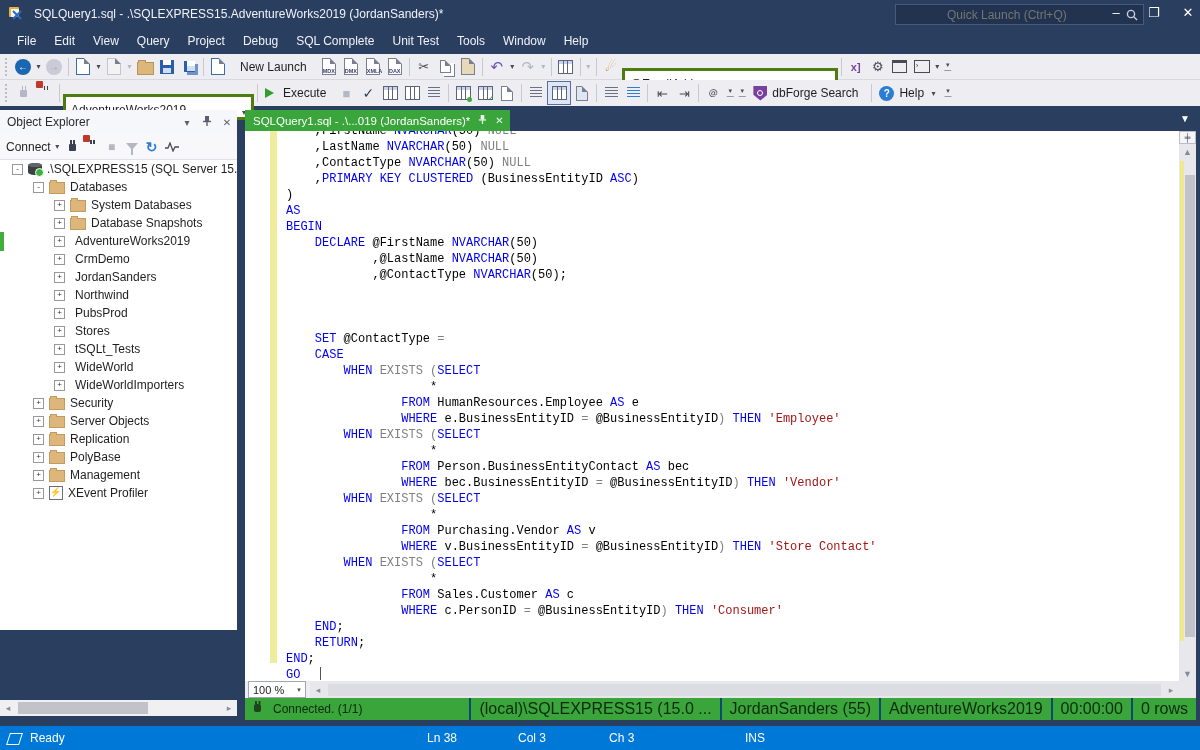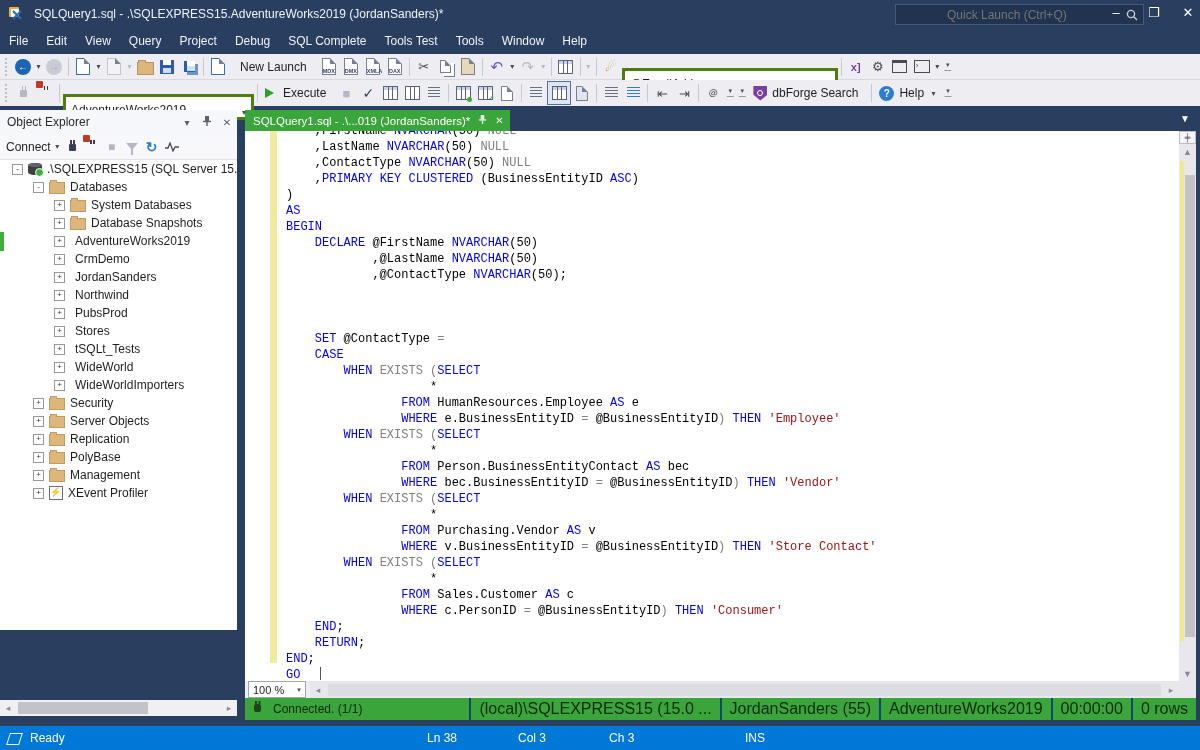--- a/index.html
+++ b/index.html
@@ -12,21 +12,21 @@
   .abs{position:absolute;}
 
   
   #titlebar{left:0;top:0;width:1200px;height:28px;background:#2a3e60;color:#fff;}
   #app-icon{left:8px;top:6px;width:16px;height:16px;}
   #title-text{left:34px;top:0;height:28px;line-height:28px;font-size:12px;color:#f0f3f8;white-space:nowrap;}
   #quick-launch{left:895px;top:4px;width:200px;height:19px;background:#223350;border:1px solid #46597f;display:flex;align-items:center;padding-left:47px;}
   #quick-launch input{flex:1;background:transparent;border:none;outline:none;color:#c5cdda;font-size:12px;font-family:"Liberation Sans",sans-serif;padding:0 4px;}
   .win-btn{top:0;width:32px;height:26px;color:#fff;text-align:center;line-height:26px;font-size:13px;}
   
-  #menubar{left:0;top:28px;width:1200px;height:26px;background:#2a3e60;color:#fff;display:flex;align-items:center;box-sizing:border-box;}
+  #menubar{left:0;top:28px;width:1200px;height:26px;background:#2a3e60;color:#fff;display:flex;align-items:center;padding-left:8px;box-sizing:border-box;}
   .menu-item{padding:0 9px;font-size:12px;line-height:26px;color:#f0f3f8;white-space:nowrap;}
 
   
   .toolbar{left:0;width:1200px;height:26px;background:#eeeef2;display:flex;align-items:center;box-sizing:border-box;}
   #toolbar1{top:54px;border-bottom:1px solid #d8d9e0;}
   #toolbar2{top:80px;}
   .grip{width:8px;height:18px;margin:0 2px;background:repeating-linear-gradient(180deg,#b9bcc9 0 2px,transparent 2px 4px);background-size:2px 100%;background-repeat:repeat-y;background-position:3px 0;}
   .tsep{width:1px;height:18px;background:#c6c8d4;margin:0 3px;}
   .tbi{width:22px;height:22px;display:flex;align-items:center;justify-content:center;font-size:13px;color:#4a4a57;position:relative;}
   .tbi.dis{color:#b5b8c4;}
@@ -157,21 +157,21 @@
 </div>
 
 <div id="menubar" class="abs">
     <span class="menu-item">File</span>
     <span class="menu-item">Edit</span>
     <span class="menu-item">View</span>
     <span class="menu-item">Query</span>
     <span class="menu-item">Project</span>
     <span class="menu-item">Debug</span>
     <span class="menu-item">SQL Complete</span>
-    <span class="menu-item">Tools Test</span>
+    <span class="menu-item">Unit Test</span>
     <span class="menu-item">Tools</span>
     <span class="menu-item">Window</span>
     <span class="menu-item">Help</span>
   </div>
 
 <div id="toolbar1" class="toolbar abs">
   <span class="grip"></span>
   <span class="tbi">
       <span class="circle blue">←</span>
     </span>

